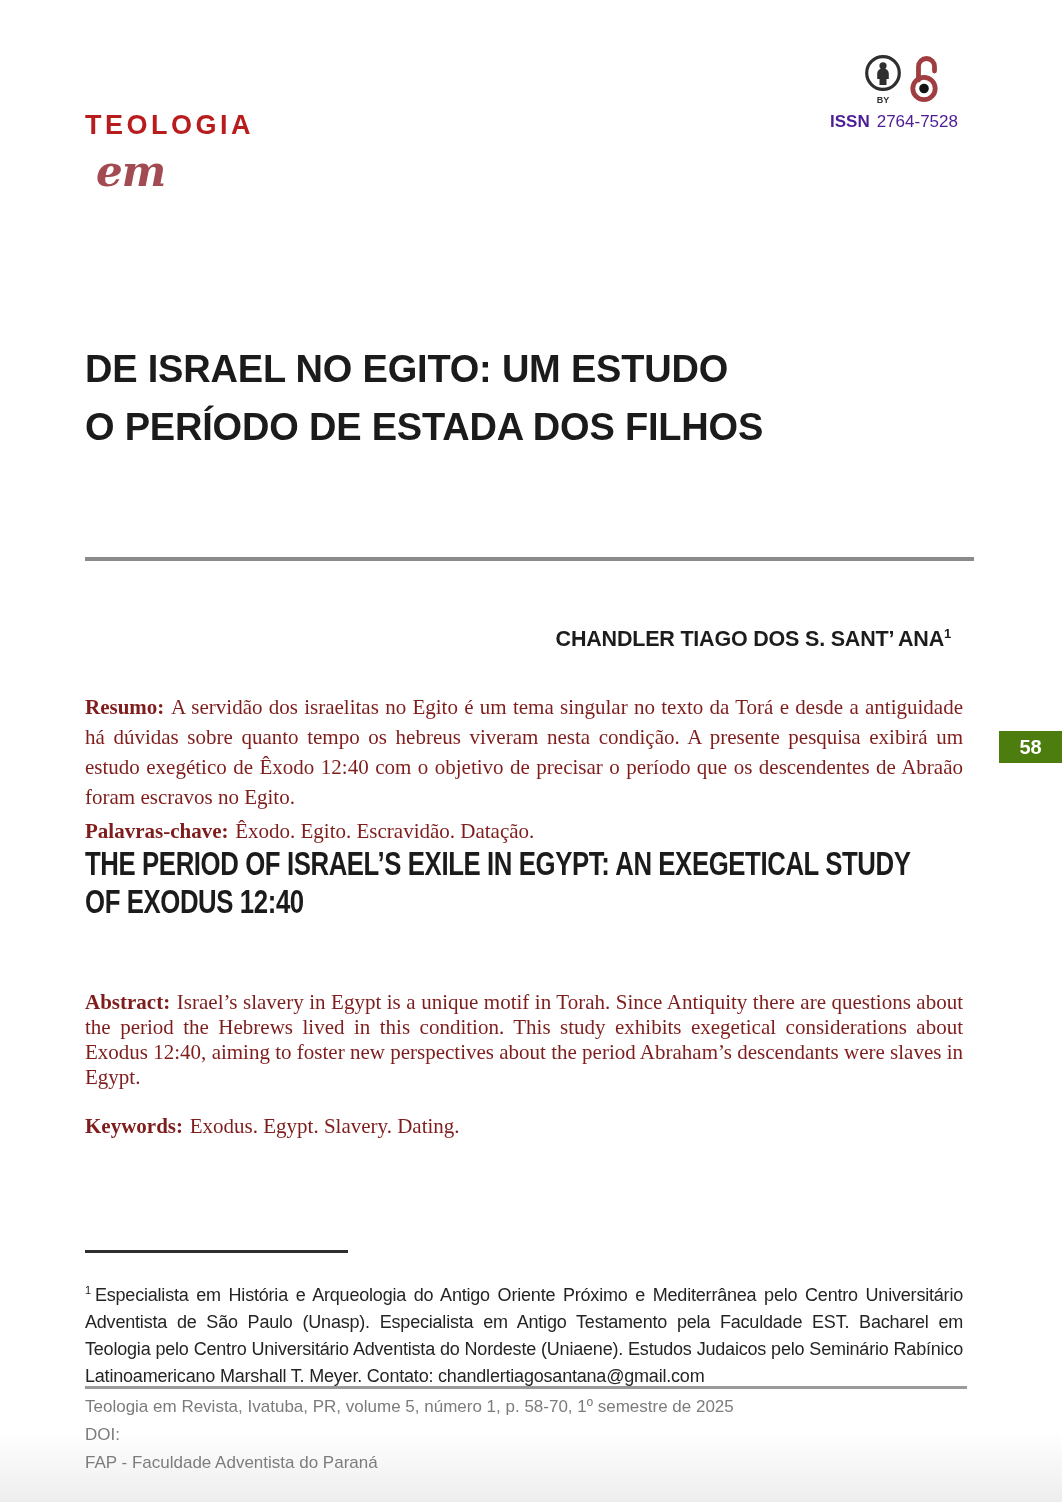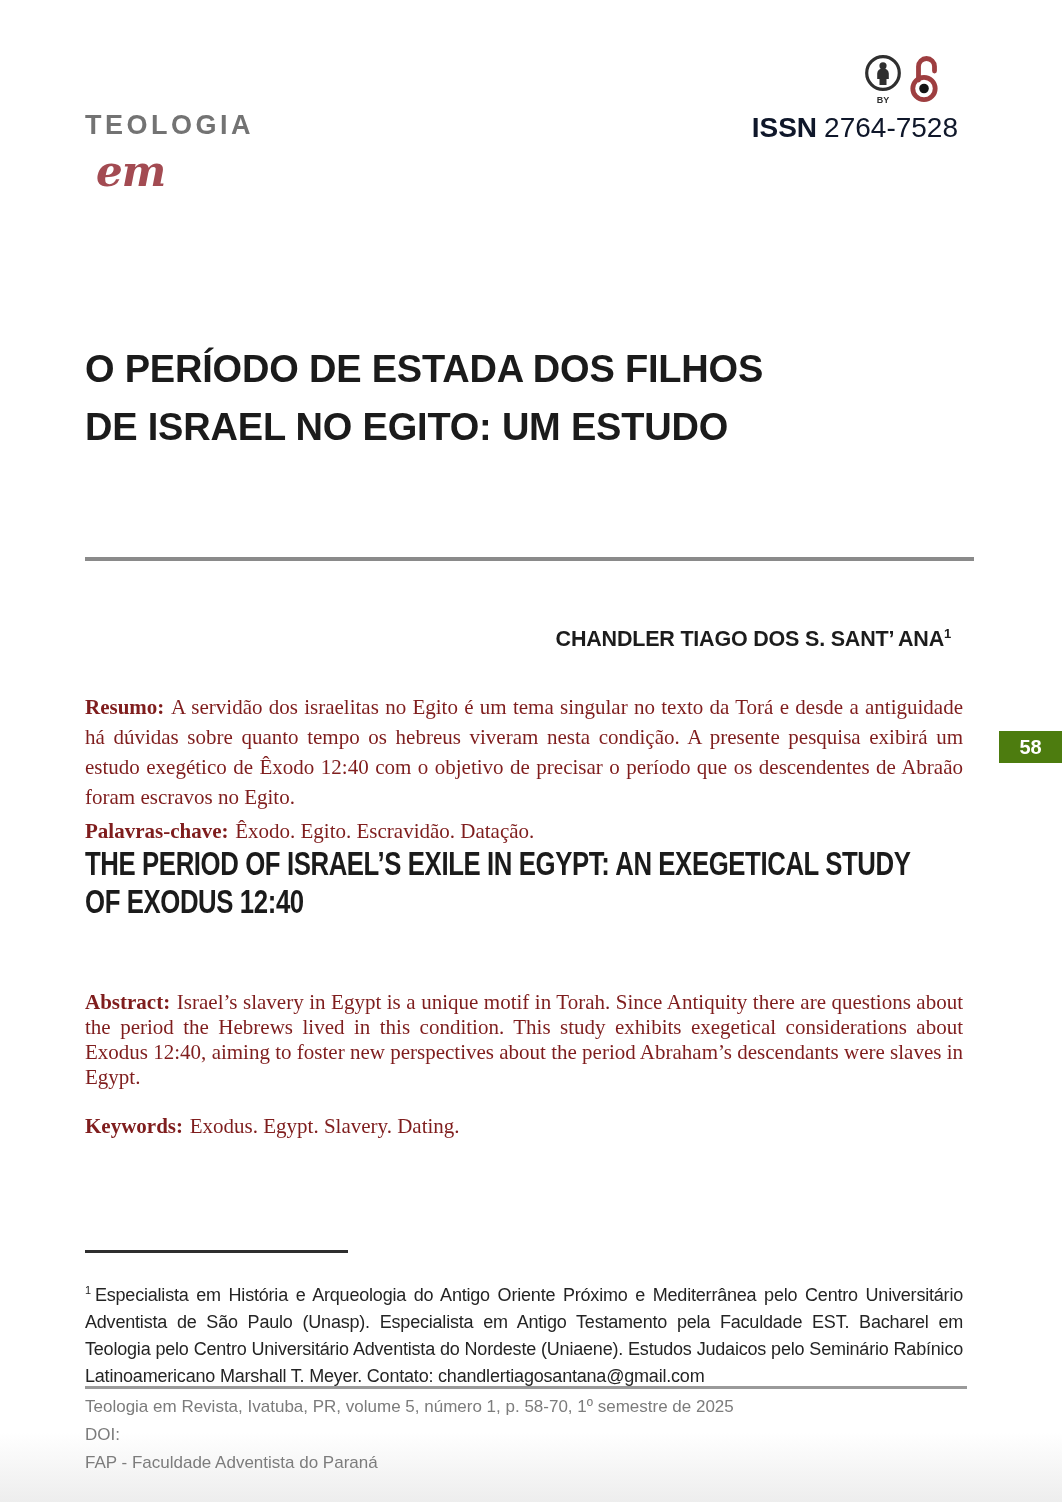--- a/index.html
+++ b/index.html
@@ -9,30 +9,30 @@
   }
   .page::after{
     content:""; position:absolute; left:0; right:0; bottom:0; height:70px;
     background:linear-gradient(to bottom, rgba(130,130,130,0) 0%, rgba(130,130,130,0.14) 100%);
     pointer-events:none;
   }
 
   
   .logo { position:absolute; left:85px; top:110px; }
   .logo-teologia {
-    font-weight:bold; font-size:27px; letter-spacing:3.5px; color:#737373;
+    font-weight:bold; font-size:27px; letter-spacing:3.5px; color:#b91c1c;
     font-family:"Liberation Sans", sans-serif;
   }
   .logo-row2 { display:flex; align-items:flex-start; margin-left:11px; margin-top:-12px;
     color:#a34b52; font-family:"DejaVu Serif", serif; font-style:italic; font-weight:bold; }
   .logo-em { font-size:42px; line-height:1; margin-top:22px; margin-right:10px; letter-spacing:-1px; }
   .logo-revista { font-size:74px; line-height:1; letter-spacing:-3px; }
 
   .header-icons { position:absolute; top:53px; left:863px; display:flex; gap:5px; align-items:flex-start; }
-  .issn-line { position:absolute; top:112px; right:104px; font-size:28px; color:#0f172a; white-space:nowrap; }
+  .issn-line { position:absolute; top:112px; right:104px; font-size:17px; color:#4c1d95; white-space:nowrap; }
   .issn-line b { margin-right:7px; }
 
   
   .title-pt {
     position:absolute; left:85px; top:340px; width:900px; margin:0;
     font-size:38px; line-height:58px; font-weight:bold; color:#1b1b1b; letter-spacing:-0.2px;
   }
   .title-pt span { display:block; white-space:nowrap; }
 
   .divider { position:absolute; left:85px; top:557px; width:889px; height:4px; background:#8a8a8a; }
@@ -103,22 +103,22 @@
       <circle cx="16" cy="35.5" r="11.2" fill="none" stroke="#9e3e40" stroke-width="4.8"></circle>
       <circle cx="16" cy="35.5" r="4.8" fill="#141414"></circle>
     </svg>
   </div>
 
   <div class="issn-line">
     <b>ISSN</b><span>2764-7528</span>
   </div>
 
   <h1 class="title-pt">
+    <span>DE ISRAEL NO EGITO: UM ESTUDO</span>
     <span>O PERÍODO DE ESTADA DOS FILHOS</span>
-    <span>DE ISRAEL NO EGITO: UM ESTUDO</span>
   </h1>
 
   <div class="divider"></div>
 
   <div class="author-line">
     <span>CHANDLER TIAGO DOS S. SANT’ ANA</span><sup>1</sup>
   </div>
 
   <p class="serif-par resumo">
     <strong>Resumo:</strong><span>A servidão dos israelitas no Egito é um tema singular no texto da Torá e desde a antiguidade há dúvidas sobre quanto tempo os hebreus viveram nesta condição. A presente pesquisa exibirá um estudo exegético de Êxodo 12:40 com o objetivo de precisar o período que os descendentes de Abraão foram escravos no Egito.</span>

